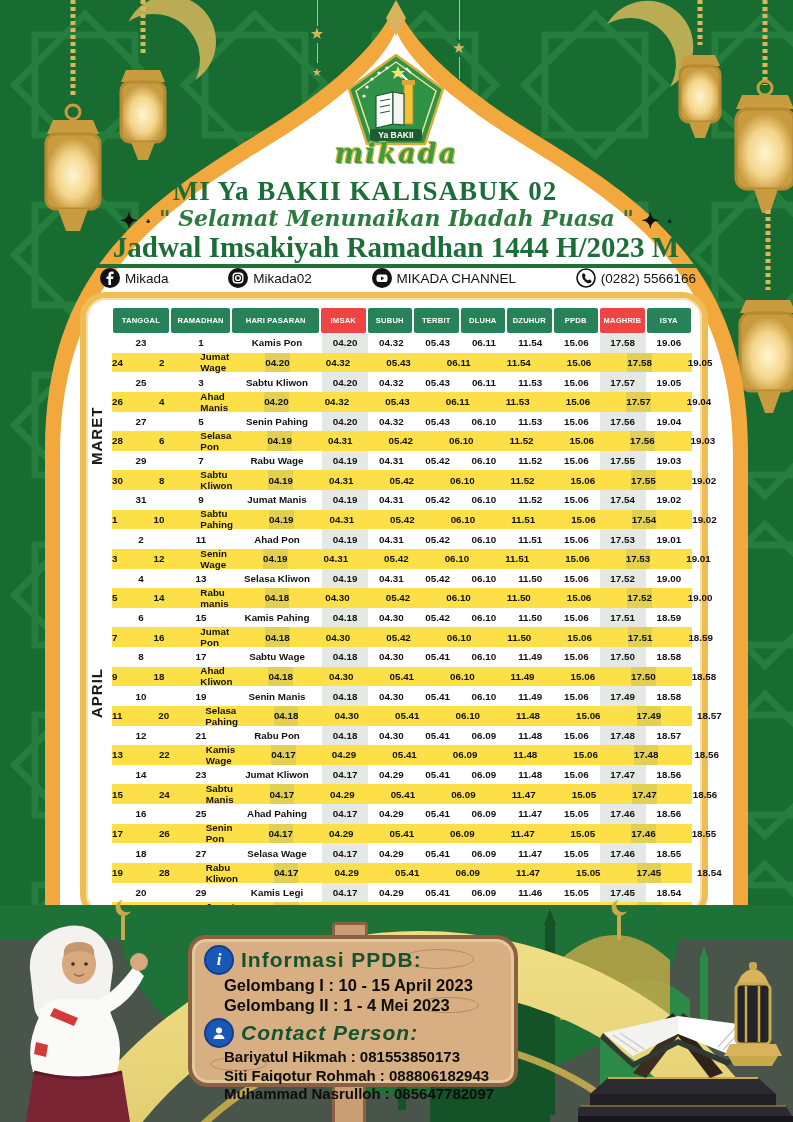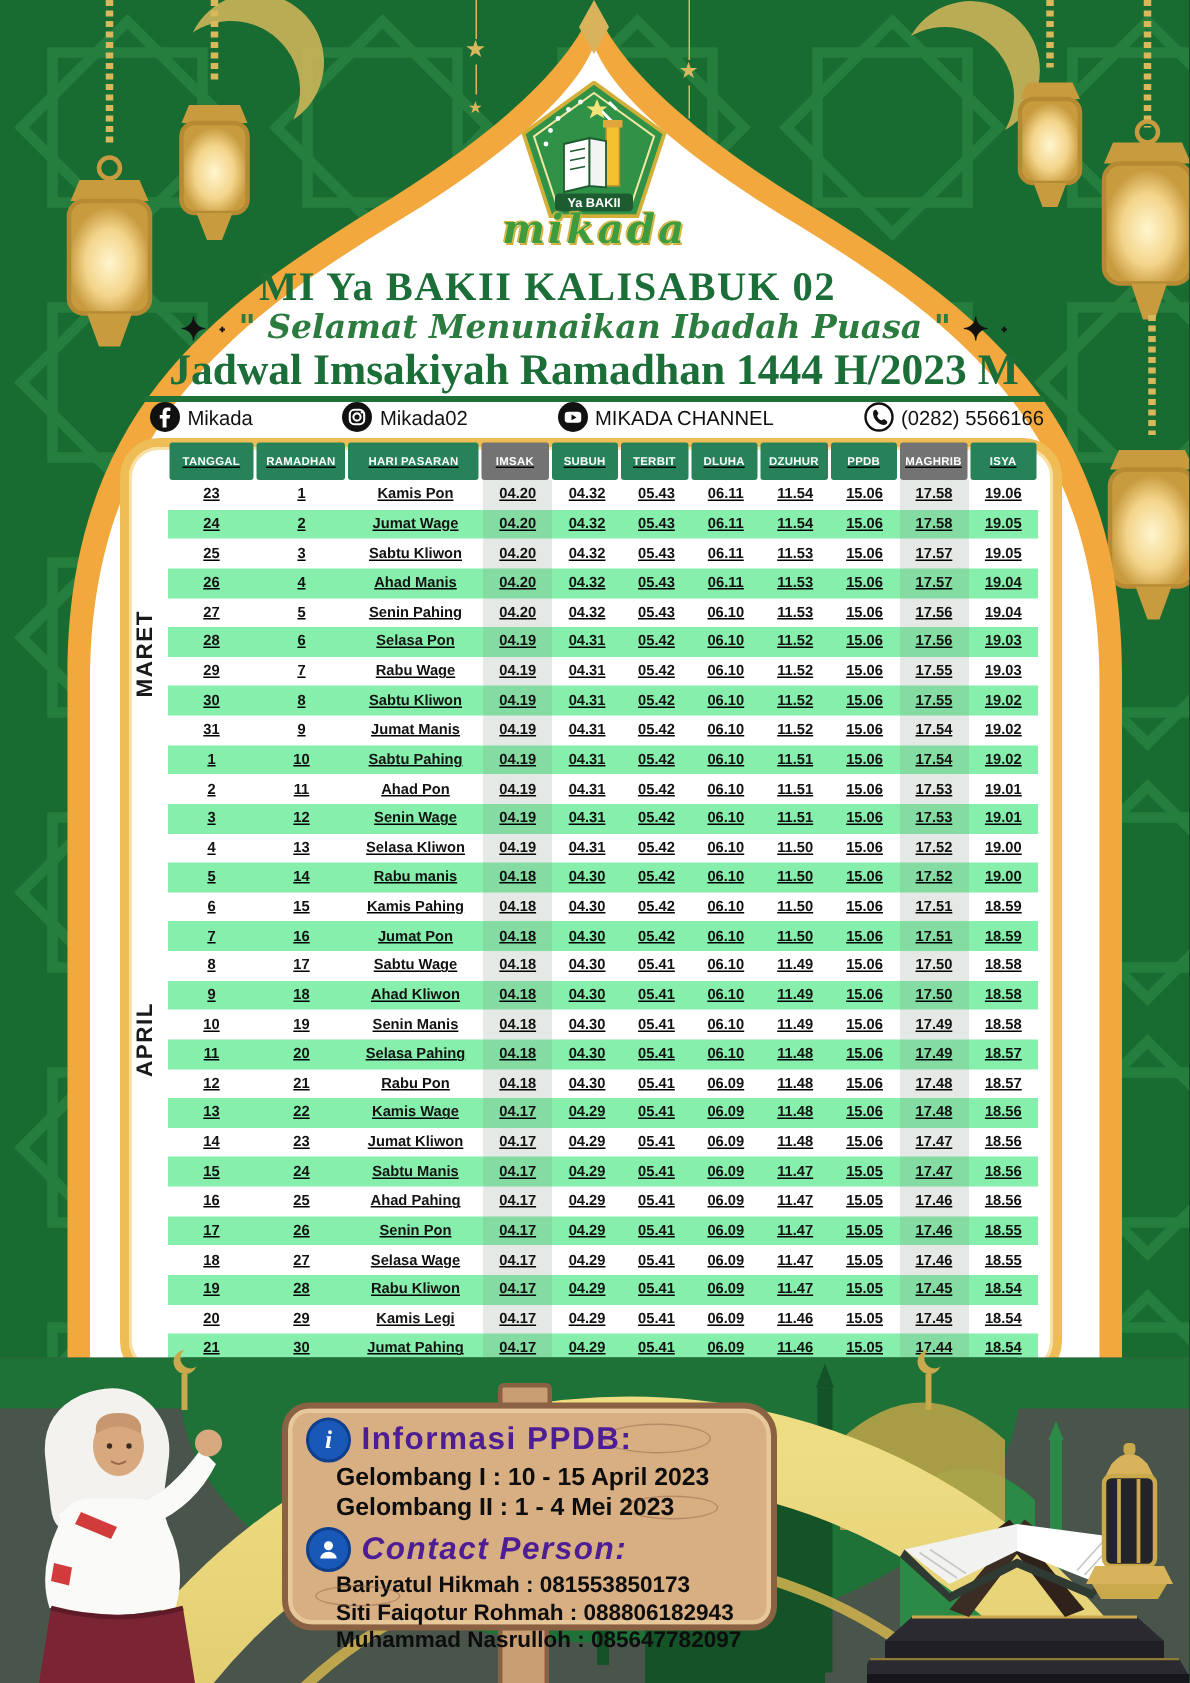--- a/index.html
+++ b/index.html
@@ -43,27 +43,27 @@
     font-family:"DejaVu Serif",serif;font-style:italic;font-weight:bold;font-size:27px;
     color:#3E9C3E;letter-spacing:2px;
     text-shadow:0 0 2px #ffec9d,1px 1px 0 #c9a227,-1px -1px 0 #c9a227;}
 
   
   .card{left:80px;top:292px;width:616px;height:616px;background:#fff;
     border:6px solid #EFBD55;border-radius:26px;z-index:5;
     box-shadow:0 0 0 2px #f8e0a4 inset;}
   .month-label{z-index:6;font-weight:bold;font-size:15px;color:#1a1a1a;letter-spacing:1px;
     writing-mode:vertical-rl;transform:rotate(180deg);}
-  .sched{left:112px;top:295px;width:580px;z-index:6;text-decoration:underline;}
+  .sched{left:112px;top:308px;width:580px;z-index:6;}
   .thead{display:flex;height:25px;}
   .hcell{background:#27825A;color:#fff;font-weight:bold;font-size:7.6px;letter-spacing:.2px;
     display:flex;align-items:center;justify-content:center;margin:0 1px;border-radius:2px;}
-  .hcell.dark{background:#737373;}
+  .hcell.dark{background:#ef4444;}
   .trow{display:flex;height:19.63px;}
-  .trow.stripe{background:#86efac;}
+  .trow.stripe{background:#fde047;gap:36px;}
   .tcell{display:flex;align-items:center;justify-content:center;
     font-size:9.8px;font-weight:bold;color:#121212;}
   .w0{width:58px}.w1{width:62px}.w2{width:90px}
   .w3,.w4,.w5,.w6,.w7,.w8,.w9,.w10{width:46.25px}
   .tcell.w3,.tcell.w9{background:rgba(125,145,125,.20);}
 
   
   .bottom-scene{left:0;top:905px;width:793px;height:217px;z-index:8;background:#49544B;overflow:hidden;}
   .bottom-strip{position:absolute;left:0;top:0;width:793px;height:34px;background:#1E7137;}
   .bottom-bump{position:absolute;left:120px;top:-150px;width:560px;height:340px;border-radius:50%;
@@ -72,21 +72,21 @@
 
   
   .signboard{left:188px;top:935px;width:330px;height:152px;background:#D8AE83;
     border:4px solid #8A6143;border-radius:18px 22px 16px 20px;z-index:10;
     box-shadow:inset 0 0 0 3px #E7C89B;padding:6px 10px 4px 12px;box-sizing:border-box;}
   .board-grain{position:absolute;border:1px solid rgba(138,97,67,.45);border-radius:50%;}
   .board-row{display:flex;align-items:center;gap:7px;position:relative;}
   .blue-badge{width:26px;height:26px;border-radius:50%;background:#1A58B8;border:2px solid #0E3F8C;
     color:#fff;display:flex;align-items:center;justify-content:center;flex:0 0 auto;
     font-family:"Liberation Serif",serif;font-weight:bold;font-style:italic;font-size:17px;}
-  .board-title{color:#4c1d95;font-weight:bold;font-size:21px;letter-spacing:1px;}
+  .board-title{color:#14532d;font-weight:bold;font-size:21px;letter-spacing:1px;}
   .board-line{color:#0d0d0d;font-weight:bold;font-size:16.5px;line-height:1.22;margin-left:20px;}
   .board-line.small{font-size:15px;}
   .post{position:absolute;background:#C99E72;border:3px solid #8A6143;z-index:9;}
 
   .girl-photo{left:-6px;top:922px;z-index:11;}
   .quran-set{left:578px;top:938px;z-index:11;}
   .finial{z-index:9;}
 </style>
 </head>
 <body>

